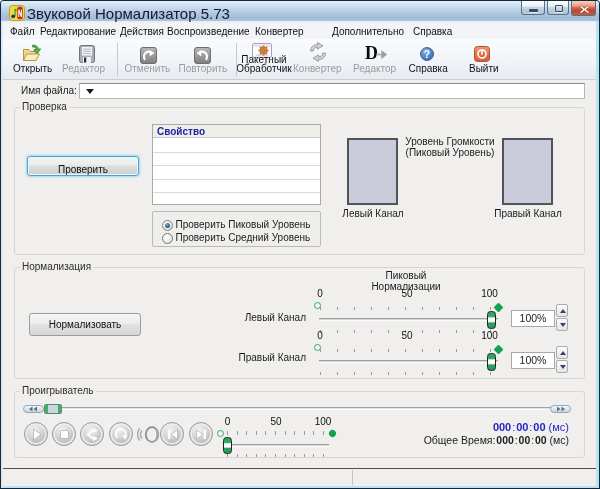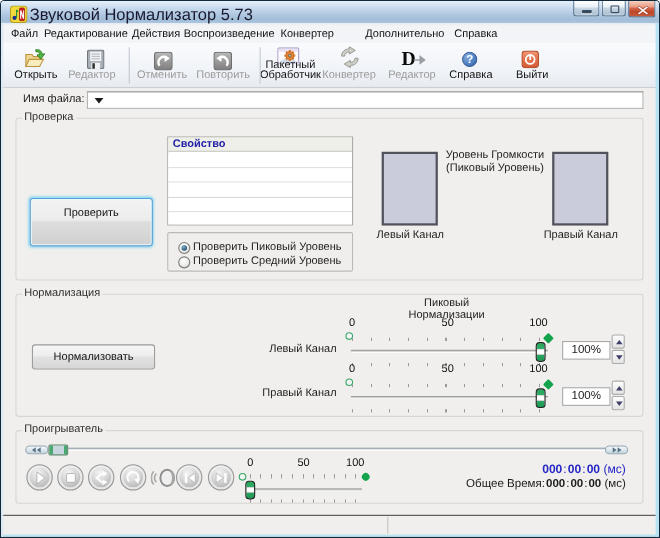--- a/index.html
+++ b/index.html
@@ -47,21 +47,21 @@
 
 
 .grp { position:absolute; left:13px; width:571px; border:1px solid #d8d6d1; border-radius:3px; }
 .grplab { position:absolute; left:5px; top:-7px; background:#f0efed; padding:0 2px; color:#2e2e2c; }
 #grp1 { top:106px; height:148px; }
 #grp2 { top:266px; height:112px; }
 #grp3 { top:390px; height:67px; }
 
 
 .btn { position:absolute; font-size:10px; color:#111; text-align:center; }
-#btncheck { left:26px; top:179px; width:112px; height:44px;
+#btncheck { left:26px; top:155px; width:112px; height:20px;
   border:1px solid #56a0d4; border-radius:3px; box-shadow:0 0 2px 1px #9adbf2, inset 0 0 0 1px #e8f8fd;
   background:linear-gradient(180deg,#f3f3f3 0%,#ececec 45%,#dddddd 50%,#d0d0d0 100%);
   line-height:26px; }
 #btnnorm { left:28px; top:312px; width:112px; height:23px;
   border:1px solid #9d9d9d; border-radius:3px;
   background:linear-gradient(180deg,#f6f6f6 0%,#ededed 45%,#e2e2e2 50%,#d6d6d6 100%);
   line-height:22px; }
 
 
 #tbl { position:absolute; left:151px; top:123px; width:169px; height:81px; background:#fff; border:1px solid #abaaa4; }

